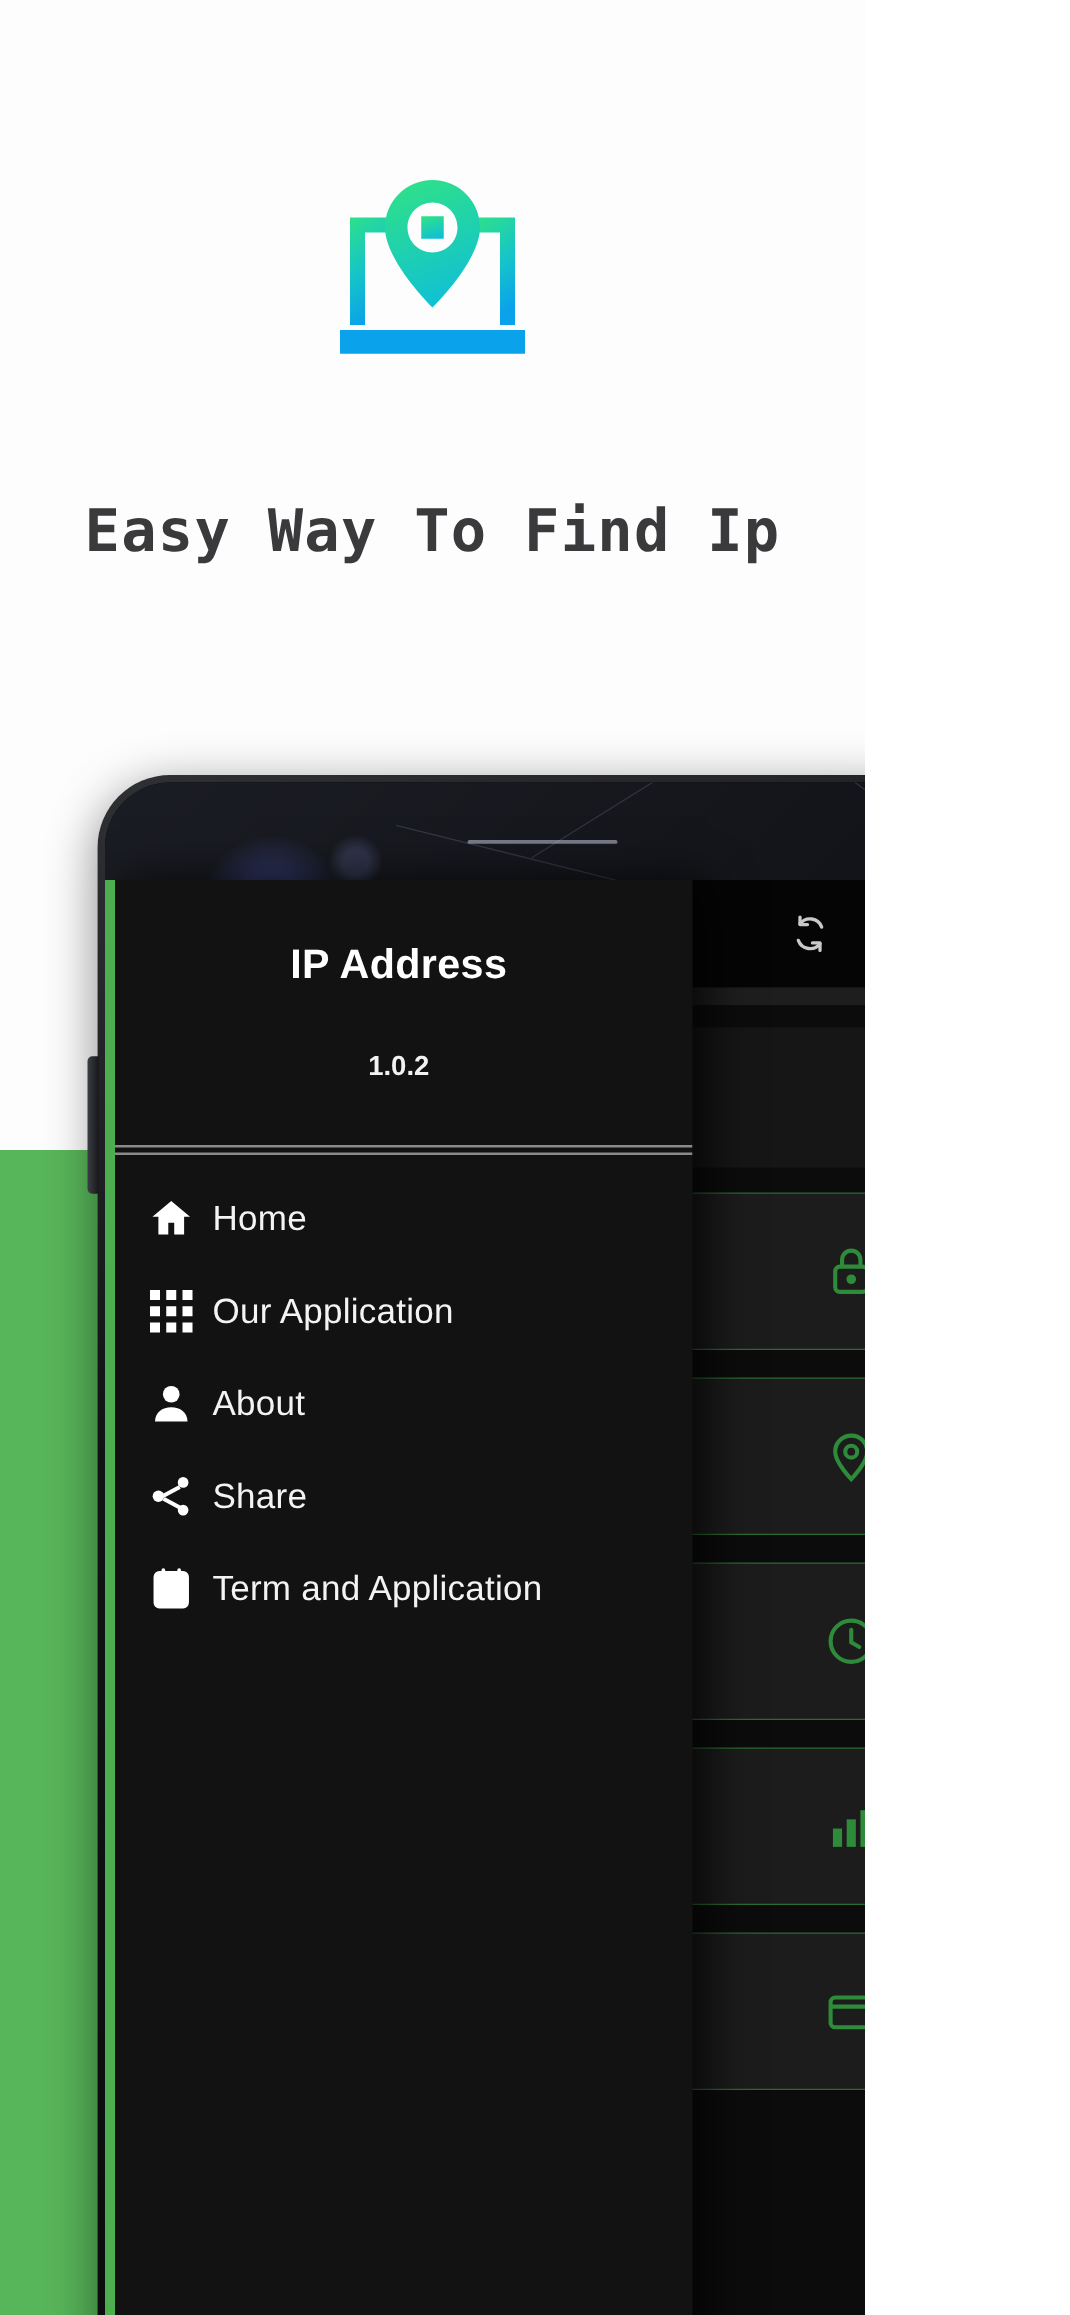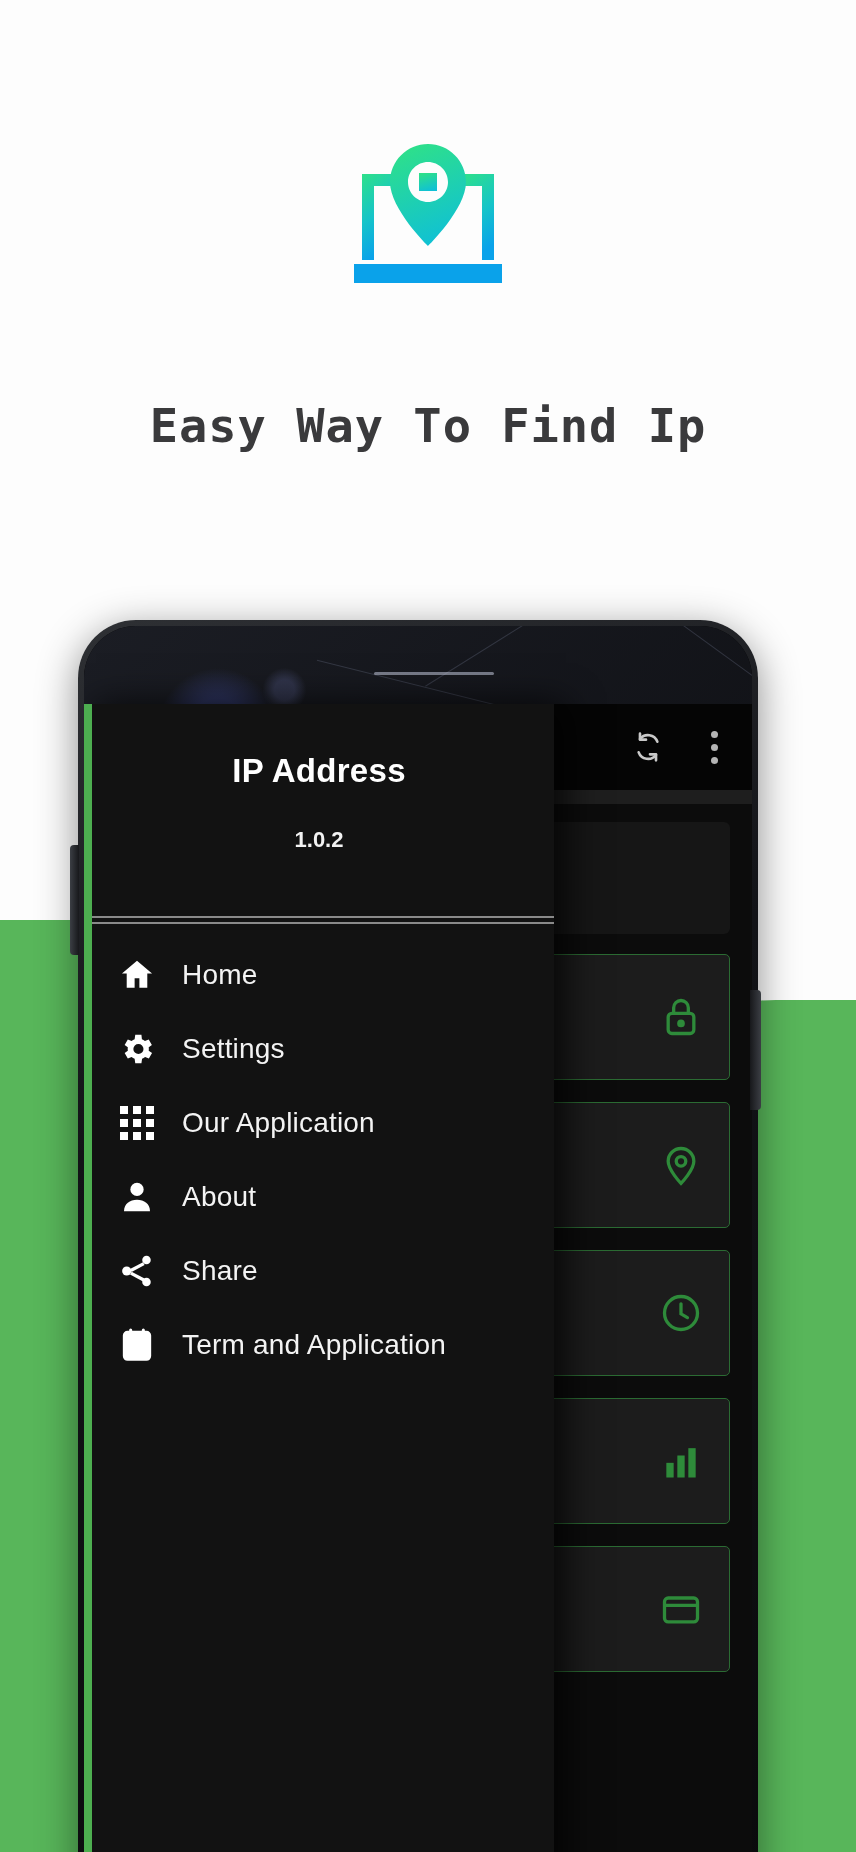--- a/index.html
+++ b/index.html
@@ -4,21 +4,21 @@
 <style>
   * { box-sizing: border-box; margin: 0; padding: 0; }
   html, body {
     width: 856px; height: 1852px;
     background: #ffffff;
     font-family: "Liberation Sans", sans-serif;
     overflow: hidden;
   }
   #stage {
     position: relative;
-    width: 856px; height: 1852px;
+    width: 692px; height: 1852px;
     background: #fdfdfd;
     overflow: hidden;
   }
 
   
   .green-blob-left {
     position: absolute;
     left: -140px; top: 920px;
     width: 420px; height: 960px;
     background: #58b65a;
@@ -179,39 +179,39 @@
   .drawer-title {
     color: #ffffff;
     font-size: 33px;
     font-weight: 700;
     letter-spacing: .3px;
   }
   .drawer-version {
     color: #f2f2f2;
     font-size: 22px;
     font-weight: 700;
-    margin-top: 37px;
+    margin-top: 50px;
   }
   .drawer-sep {
     margin: 0 0 0 8px;
     border-top: 2px solid #8a8a8a;
     border-bottom: 2px solid #8a8a8a;
     height: 8px;
     background: #121212;
   }
   .drawer-list {
     padding: 14px 0 0 0;
     flex: 1 1 auto;
     overflow: hidden;
   }
   .menu-item {
     display: flex; align-items: center;
     height: 74px;
     padding: 0 0 0 34px;
-    gap: 26px;
+    gap: 14px;
     cursor: pointer;
   }
   .menu-icon {
     width: 38px; height: 38px;
     color: #ffffff;
     display: flex; align-items: center; justify-content: center;
     flex: 0 0 38px;
   }
   .menu-icon svg { width: 100%; height: 100%; fill: #ffffff; }
   .menu-label {
@@ -362,28 +362,20 @@
           <div class="menu-item">
             <span class="menu-icon">
               <svg viewBox="0 0 24 24">
                   <path d="M12 3 2.5 11h3v9h5v-6h3v6h5v-9h3Z"></path>
                 </svg>
             </span>
             <span class="menu-label">Home</span>
           </div>
 
 
-          <div class="menu-item">
-            <span class="menu-icon">
-              <svg viewBox="0 0 24 24">
-                  <path d="M19.4 13.1a7.6 7.6 0 0 0 0-2.2l2-1.5-2-3.4-2.4 1a7.6 7.6 0 0 0-1.9-1.1L14.8 3h-3.9l-.4 2.9a7.6 7.6 0 0 0-1.9 1.1l-2.4-1-2 3.4 2 1.5a7.6 7.6 0 0 0 0 2.2l-2 1.5 2 3.4 2.4-1a7.6 7.6 0 0 0 1.9 1.1l.4 2.9h3.9l.4-2.9a7.6 7.6 0 0 0 1.9-1.1l2.4 1 2-3.4ZM12.9 15.2a3.2 3.2 0 1 1 0-6.4 3.2 3.2 0 0 1 0 6.4Z"></path>
-                </svg>
-            </span>
-            <span class="menu-label">Settings</span>
-          </div>
 
           <div class="menu-item">
             <span class="menu-icon">
               <span class="grid-dots">
                   <i></i>
                   <i></i>
                   <i></i>
                   <i></i>
                   <i></i>
                   <i></i>

